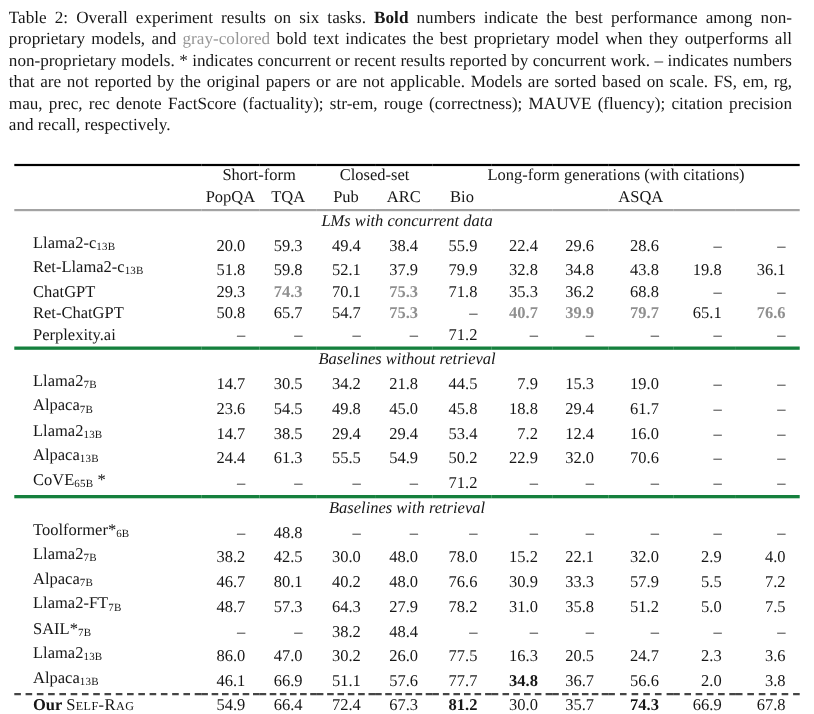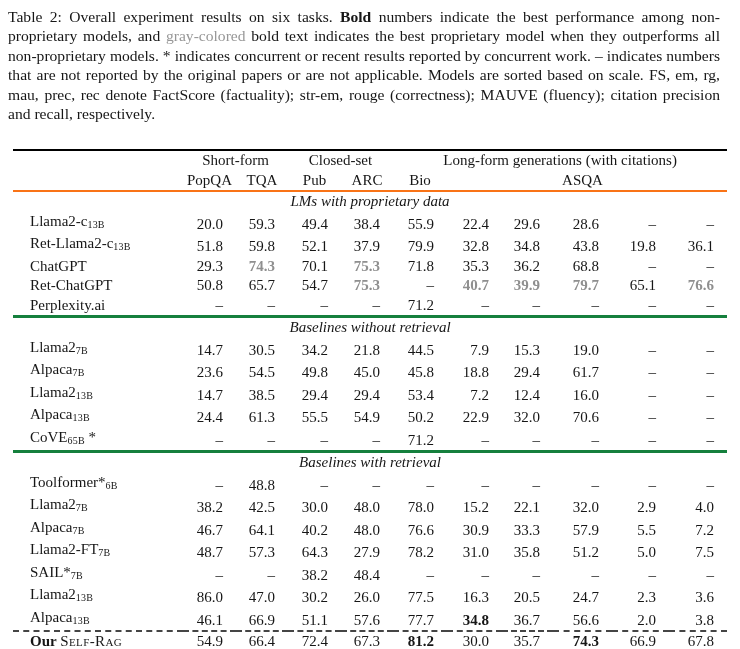--- a/index.html
+++ b/index.html
@@ -21,21 +21,21 @@
 
   table.results {
     border-collapse:collapse;
     table-layout:fixed;
     margin-left:13px;
     width:714px;
     font-size:15px;
     border-top:2px solid #000;
     border-bottom:2px solid #000;
   }
-  thead { border-bottom:2px solid #f97316; }
+  thead { border-bottom:2px solid #a3a3a3; }
   th, td {
     font-weight:normal;
     height:19.5px;
     line-height:19.5px;
     white-space:nowrap;
     vertical-align:bottom;
   }
   th.group { text-align:center; }
   th.cname, th.cunit { text-align:center; }
   th.lmhead, td.lm { text-align:left; padding-left:17px; }
@@ -84,21 +84,21 @@
           <th class="cname">Bio</th>
           <th class="cname"></th>
           <th class="cname"></th>
           <th class="cname">ASQA</th>
           <th class="cname"></th>
           <th class="cname"></th>
         </tr>
       </thead>
     <tbody id="tbody">
         <tr>
-          <td colspan="11" class="sec-title">LMs with proprietary data</td>
+          <td colspan="11" class="sec-title">LMs with concurrent data</td>
         </tr>
         <tr>
           <td class="lm"><span>Llama2-c</span><span class="sub">13B</span></td>
           <td class="num">20.0</td>
           <td class="num">59.3</td>
           <td class="num">49.4</td>
           <td class="num">38.4</td>
           <td class="num">55.9</td>
           <td class="num">22.4</td>
           <td class="num">29.6</td>
@@ -251,21 +251,21 @@
           <td class="num">78.0</td>
           <td class="num">15.2</td>
           <td class="num">22.1</td>
           <td class="num">32.0</td>
           <td class="num">2.9</td>
           <td class="num">4.0</td>
         </tr>
         <tr>
           <td class="lm"><span>Alpaca</span><span class="sub">7B</span></td>
           <td class="num">46.7</td>
-          <td class="num">64.1</td>
+          <td class="num">80.1</td>
           <td class="num">40.2</td>
           <td class="num">48.0</td>
           <td class="num">76.6</td>
           <td class="num">30.9</td>
           <td class="num">33.3</td>
           <td class="num">57.9</td>
           <td class="num">5.5</td>
           <td class="num">7.2</td>
         </tr>
         <tr>

